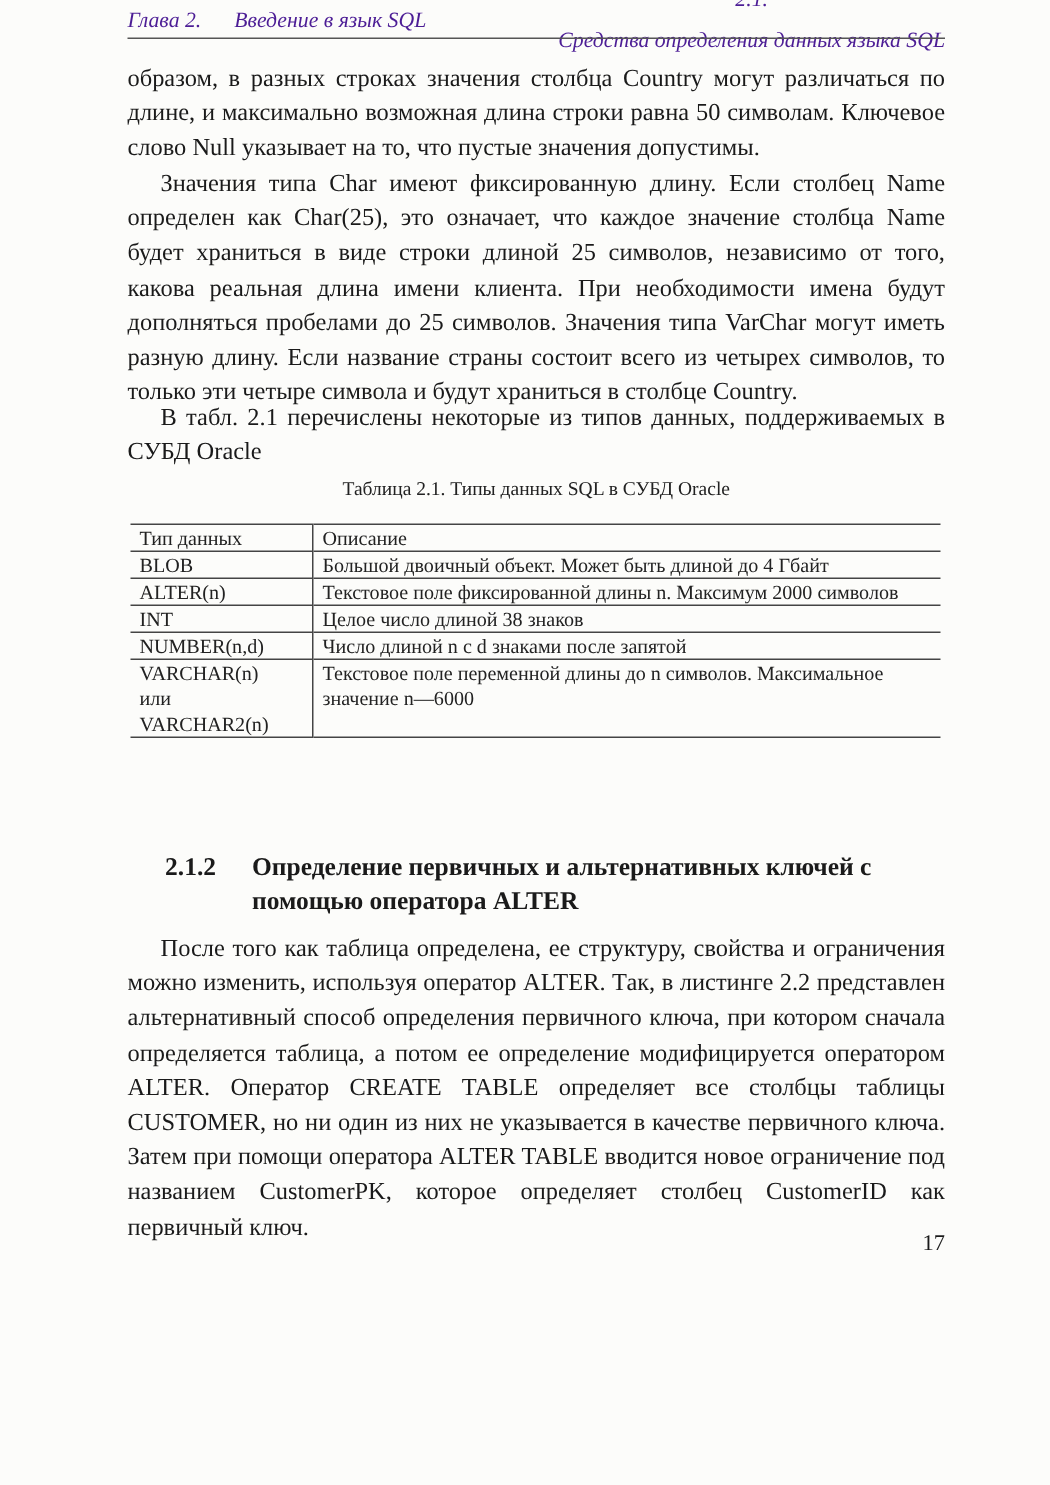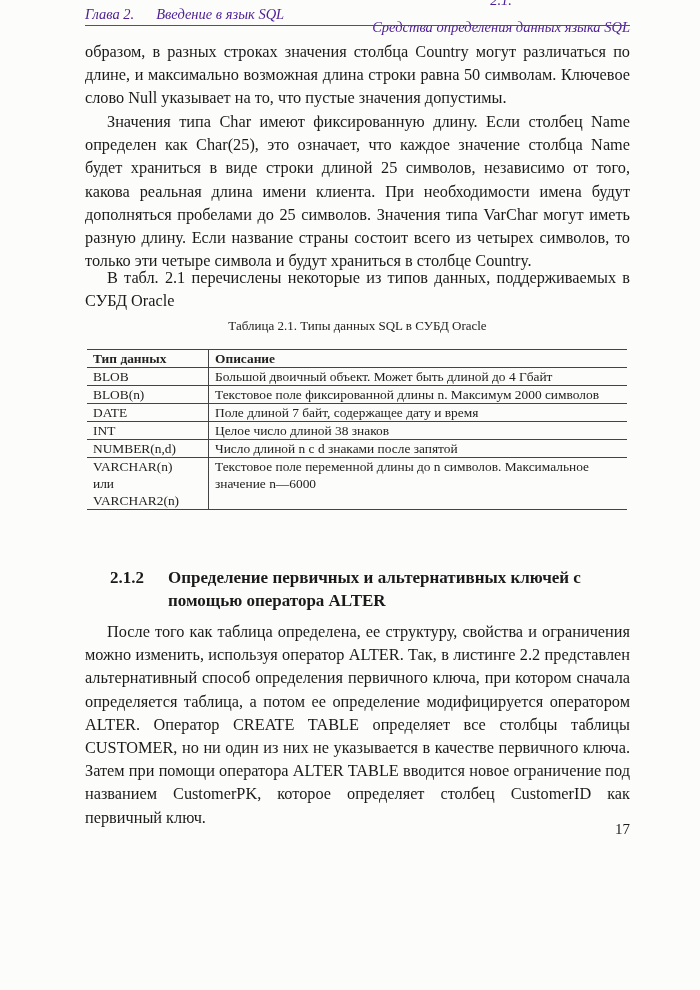--- a/index.html
+++ b/index.html
@@ -26,21 +26,21 @@
   .p3 { top: 266px; text-indent: 22px; }
   .caption {
     position: absolute; top: 318px; left: 0; width: 545px; text-align: center;
     font-family: "Liberation Serif", serif; font-size: 13px; color: #222;
   }
   table.types {
     position: absolute; top: 349px; left: 2px; width: 540px; border-collapse: collapse;
     font-family: "Liberation Serif", serif; font-size: 13.4px; line-height: 17px; color: #222;
   }
   table.types th, table.types td { text-align: left; vertical-align: top; padding: 0 6px; }
-  table.types th { font-weight: bold; padding-top: 0px; padding-bottom: 0px; }
+  table.types th { font-weight: normal; padding-top: 0px; padding-bottom: 0px; }
   table.types thead tr { border-top: 1px solid #444; border-bottom: 1px solid #444; }
   table.types tbody tr { border-bottom: 1px solid #444; }
   table.types .c1 { width: 109px; border-right: 1px solid #444; }
   .section-head {
     position: absolute; top: 566px; left: 0; width: 545px;
     font-family: "Liberation Serif", serif; font-weight: bold; font-size: 17px; line-height: 23px;
     display: flex;
     margin-left: 25px;
   }
   .sec-num { width: 58px; flex: none; }
@@ -79,26 +79,22 @@
         <th class="c1">Тип данных</th>
         <th>Описание</th>
       </tr>
     </thead>
     <tbody id="tbody">
         <tr>
           <td class="c1">BLOB</td>
           <td>Большой двоичный объект. Может быть длиной до 4 Гбайт</td>
         </tr>
         <tr>
-          <td class="c1">BLOB(n)</td>
+          <td class="c1">ALTER(n)</td>
           <td>Текстовое поле фиксированной длины n. Максимум 2000 символов</td>
-        </tr>
-        <tr>
-          <td class="c1">DATE</td>
-          <td>Поле длиной 7 байт, содержащее дату и время</td>
         </tr>
         <tr>
           <td class="c1">INT</td>
           <td>Целое число длиной 38 знаков</td>
         </tr>
         <tr>
           <td class="c1">NUMBER(n,d)</td>
           <td>Число длиной n с d знаками после запятой</td>
         </tr>
         <tr>

